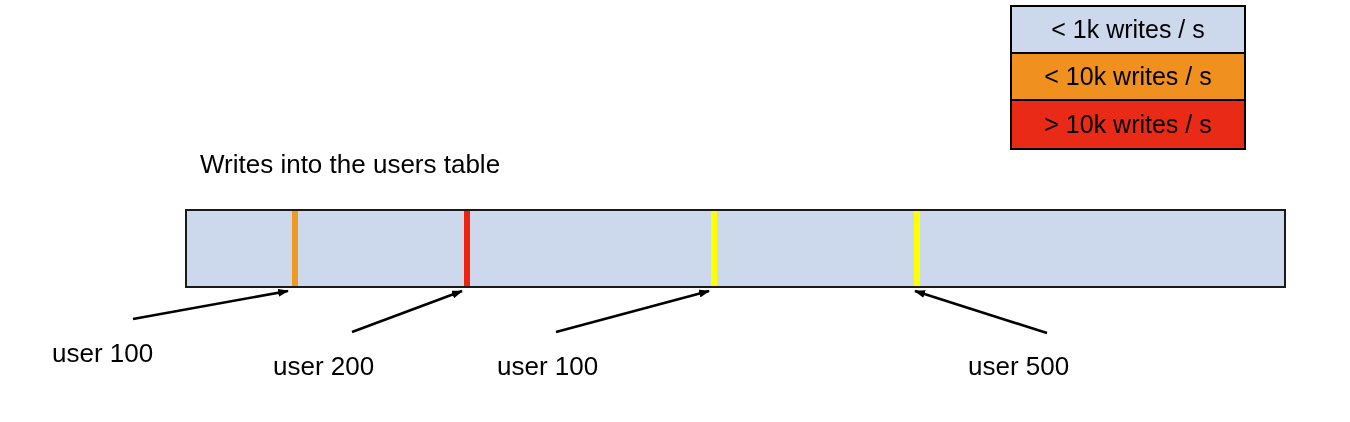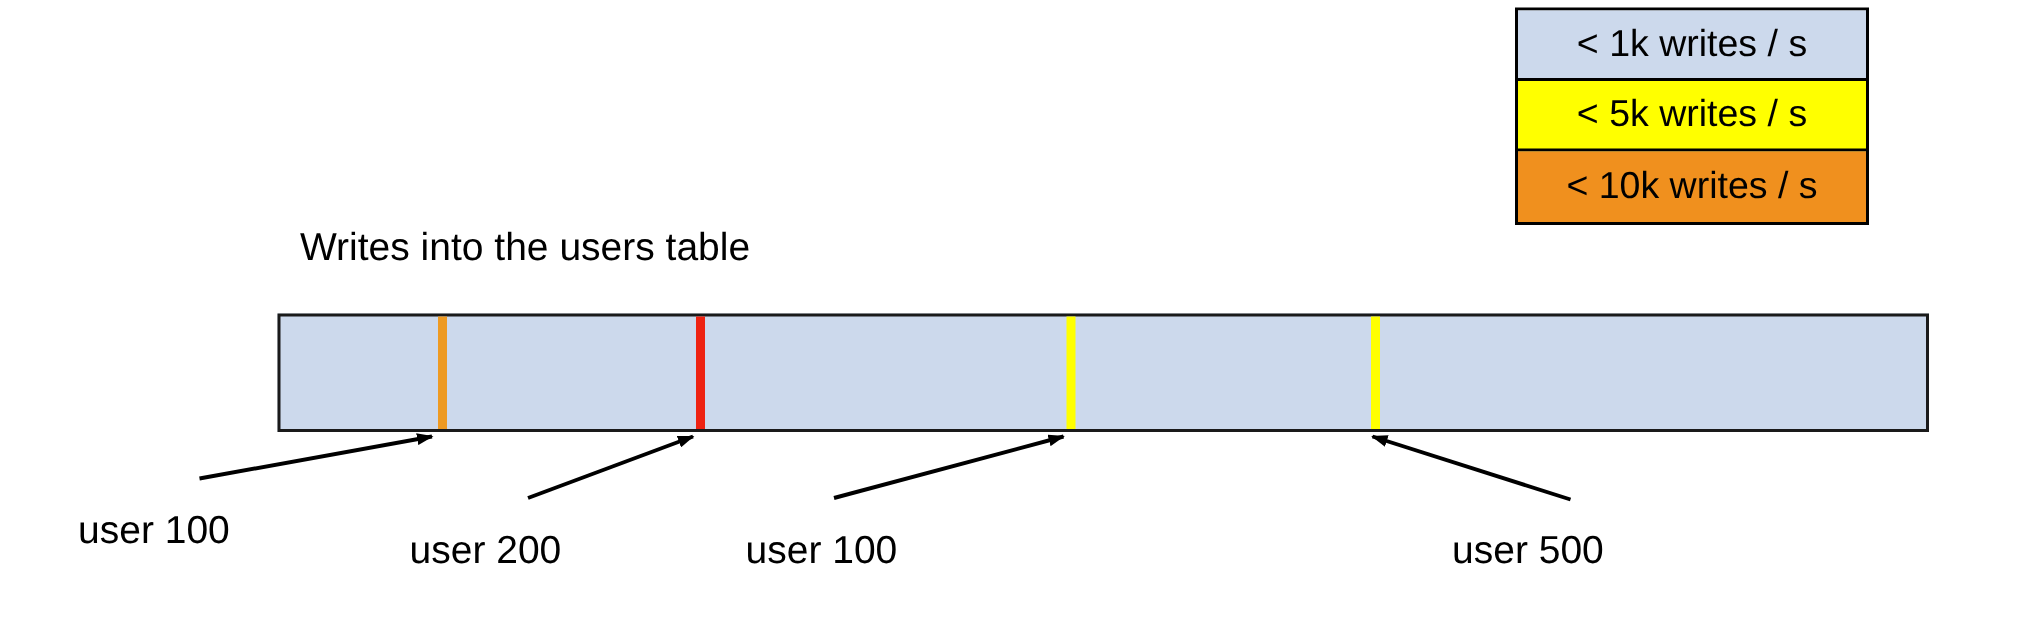--- a/index.html
+++ b/index.html
@@ -93,25 +93,25 @@
 </style>
 </head>
 <body>
 
 <div id="stage">
 
   <div id="legend" style="border-color: rgb(0, 0, 0);">
     <div class="legend-row" style="background: rgb(204, 217, 236);">
       <span class="legend-label">&lt; 1k writes / s</span>
     </div>
-    <div class="legend-row" style="background: rgb(255, 255, 0);">
-      <span class="legend-label">&lt; 5k writes / s</span>
-    </div>
     <div class="legend-row" style="background: rgb(240, 144, 30);">
       <span class="legend-label">&lt; 10k writes / s</span>
+    </div>
+    <div class="legend-row" style="background: rgb(232, 42, 23);">
+      <span class="legend-label">&gt; 10k writes / s</span>
     </div>
   </div>
 
   <div id="caption">Writes into the users table</div>
 
   <div id="bar" style="background: rgb(204, 217, 236); border-color: rgb(26, 26, 26);">
     <div class="stripe" style="left: 105px; width: 6px; background: rgb(238, 154, 34);"></div>
     <div class="stripe" style="left: 277px; width: 6px; background: rgb(238, 34, 17);"></div>
     <div class="stripe" style="left: 524px; width: 6px; background: rgb(255, 255, 0);"></div>
     <div class="stripe" style="left: 727px; width: 6px; background: rgb(255, 255, 0);"></div>

